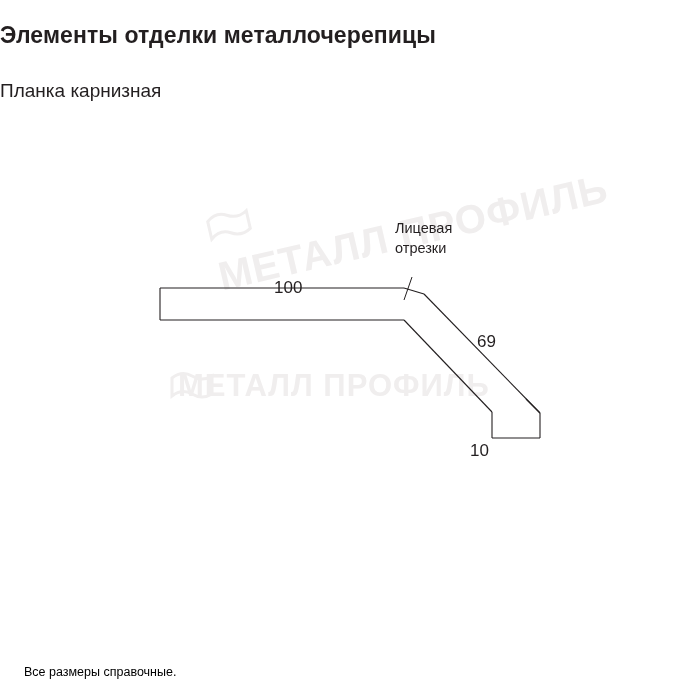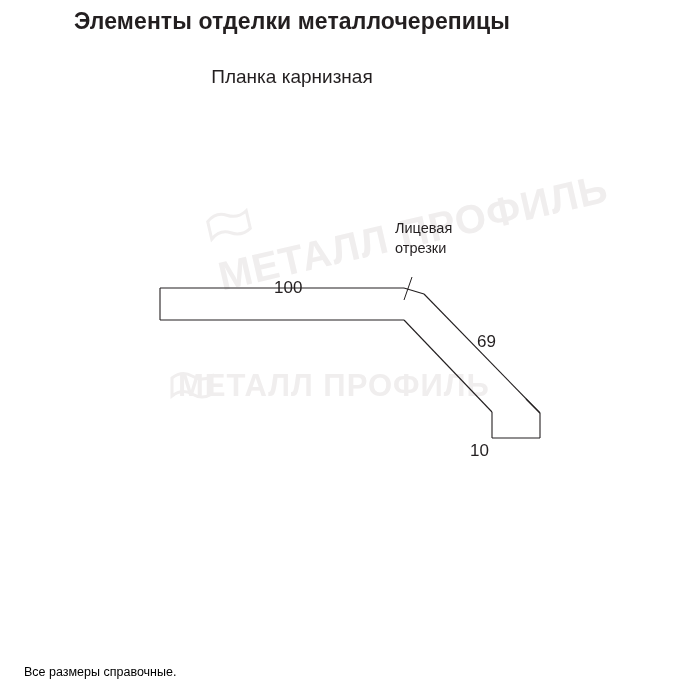--- a/index.html
+++ b/index.html
@@ -14,24 +14,23 @@
     color: #231f20;
     position: relative;
     overflow: hidden;
   }
   .page {
     position: absolute;
     inset: 0;
   }
   .title-block {
     position: absolute;
-    top: 8px;
+    top: 22px;
     left: 0;
     width: 584px;
-    text-align: center;
   }
   .main-title {
     font-size: 23px;
     font-weight: bold;
     letter-spacing: 0.1px;
     line-height: 1.2;
     margin: 0;
   }
   .sub-title {
     font-size: 19px;

